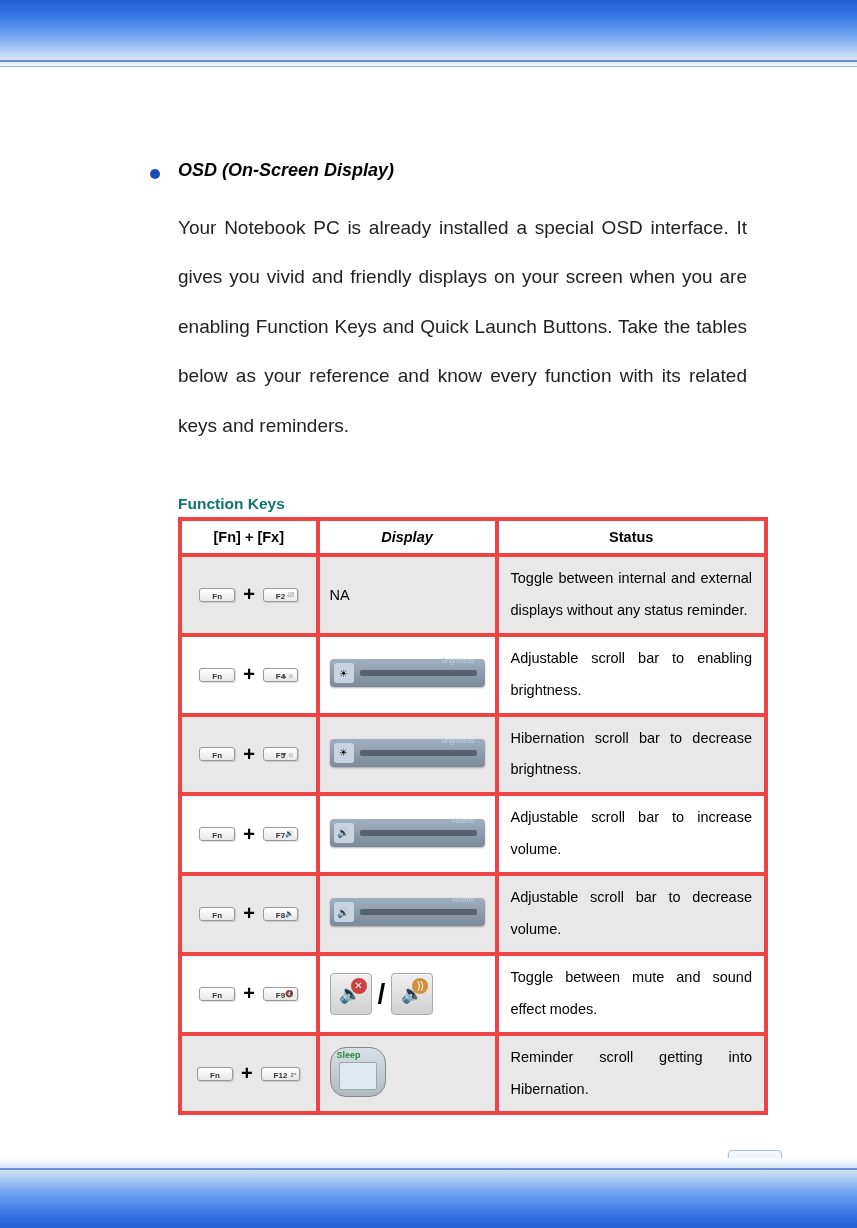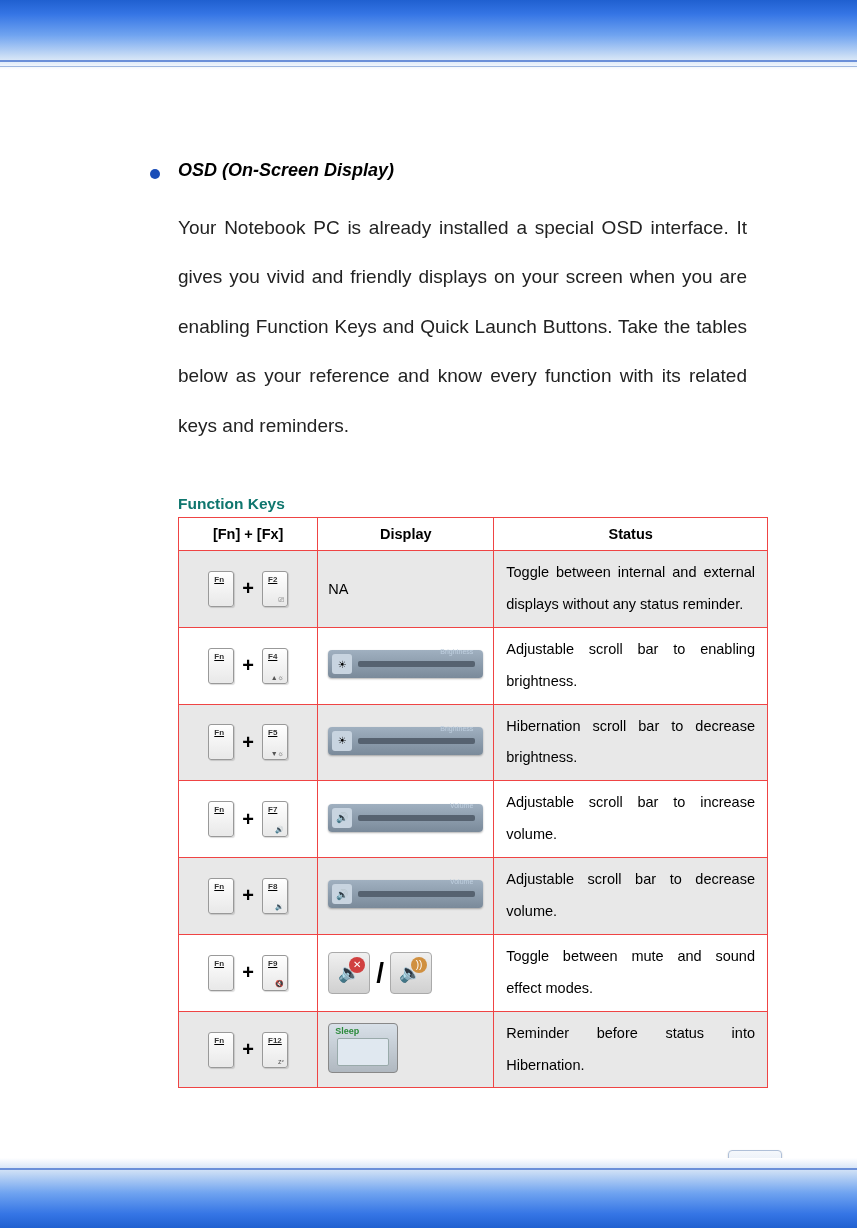--- a/index.html
+++ b/index.html
@@ -70,52 +70,51 @@
       font-size: 15.5px;
       margin-bottom: 4px;
       color: #0f766e;
     }
     table {
       margin-left: 28px;
       border-collapse: collapse;
       width: 590px;
     }
     th, td {
-      border: 1px solid #ef4444;
+      border: 4px solid #ef4444;
       padding: 8px 10px;
       font-size: 14.5px;
     }
     th {
       text-align: center;
       font-weight: bold;
       background: white;
     }
     th:nth-child(1) { width: 140px; }
-    th:nth-child(2) { width: 175px; }
+    th:nth-child(2) { width: 175px; font-style: italic; }
     th:nth-child(3) { width: 275px; }
     .row-shade { background: #e8e8e8; }
     .row-white { background: white; }
     .keycol { text-align: center; vertical-align: middle; }
     .dispcol { text-align: left; vertical-align: middle; }
     .statuscol { text-align: justify; line-height: 2.2; vertical-align: middle; padding: 6px 12px; }
     .keycap {
       display: inline-flex;
       background: linear-gradient(to bottom, #fff, #e8e8e8);
       border: 1px solid #999;
       border-radius: 3px;
-      padding: 3px 5px;
+      padding: 3px 12px;
       font-size: 9px;
       min-width: 26px;
-      height: 36px;
+      height: 14px;
       box-shadow: inset 0 0 1px #fff, 1px 1px 1px rgba(0,0,0,0.15);
       align-items: flex-start;
       justify-content: flex-start;
       position: relative;
       vertical-align: middle;
-      text-decoration: underline;
     }
     .keycap .klabel { font-size: 8px; font-weight: bold; color: #333; }
     .keycap .kicon { position: absolute; right: 3px; bottom: 2px; font-size: 7px; color: #555; }
     .plus {
       display: inline-block;
       font-size: 20px;
       font-weight: bold;
       margin: 0 4px;
       vertical-align: middle;
     }
@@ -183,25 +182,25 @@
       border-radius: 50%;
       display: flex;
       align-items: center;
       justify-content: center;
       font-size: 10px;
       color: white;
     }
     .slash { font-size: 28px; font-weight: bold; }
     .sleep-box {
       display: inline-block;
-      width: 70px;
+      width: 56px;
       height: 50px;
       background: linear-gradient(to bottom, #d8e0e8, #b0b8c0);
       border: 1px solid #888;
-      border-radius: 4px;
+      border-radius: 16px;
       position: relative;
     }
     .sleep-box .sleep-label {
       position: absolute;
       top: 2px; left: 6px;
       font-size: 9px;
       color: #2a8a3a;
       font-weight: bold;
     }
     .sleep-box .inner {
@@ -396,21 +395,21 @@
               <span class="klabel">F12</span>
               <span class="kicon">zᶻ</span>
             </span>
       </td>
       <td class="dispcol">
         <div class="sleep-box">
           <span class="sleep-label">Sleep</span>
           <div class="inner"></div>
         </div>
       </td>
-      <td class="statuscol">Reminder before status into Hibernation.</td>
+      <td class="statuscol">Reminder scroll getting into Hibernation.</td>
     </tr>
   </tbody>
     </table>
 </div>
 
 <div class="page-number">91</div>
 
 <div class="footer-bar">
   <div class="footer-line"></div>
 </div>

